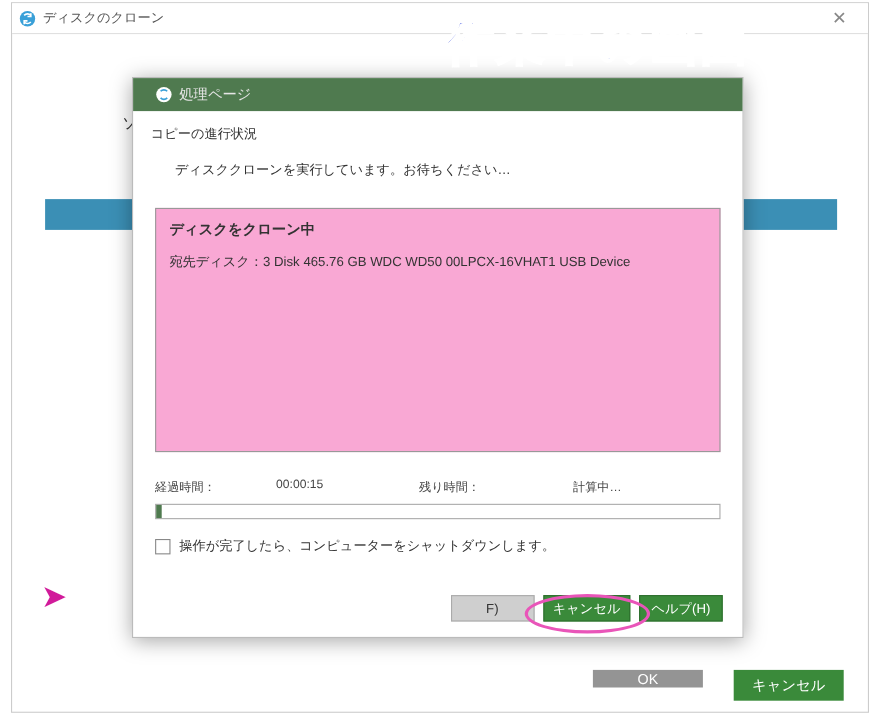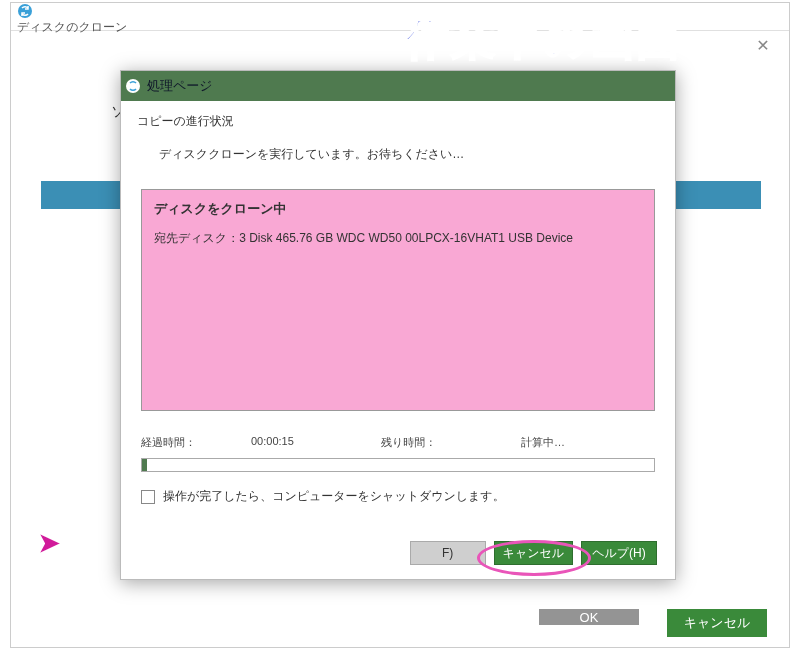--- a/index.html
+++ b/index.html
@@ -18,25 +18,24 @@
     left: 10px;
     top: 2px;
     width: 780px;
     height: 646px;
     border: 1px solid #ccc;
     background: #fff;
   }
   .outer-titlebar {
     height: 28px;
     display: flex;
-    align-items: flex-start;
+    align-items: center;
     padding: 0 6px;
     border-bottom: 1px solid #e0e0e0;
     background: #fff;
-    flex-direction: column;
   }
   .app-icon {
     width: 16px; height: 16px;
     display: inline-flex; align-items: center; justify-content: center;
     margin-right: 6px;
   }
   .app-icon svg { width: 16px; height: 16px; }
   .outer-title { color: #555; font-size: 12px; }
   .outer-close {
     margin-left: auto;
@@ -90,24 +89,24 @@
     top: 70px;
     width: 556px;
     height: 510px;
     background: #fff;
     box-shadow: 0 3px 18px rgba(0,0,0,0.35);
     border: 1px solid #bbb;
   }
   .dialog-titlebar {
     height: 30px;
     background: #4f7a4f;
-    color: #0f172a;
+    color: #e5e5e5;
     display: flex;
     align-items: center;
-    padding: 0 4px;
+    padding: 0 20px;
     font-size: 13px;
   }
   .dialog-titlebar .app-icon { margin-right: 6px; }
   .dialog-body {
     padding: 10px 20px 10px 20px;
   }
   .progress-heading {
     font-size: 12px;
     color: #333;
     margin-top: 2px;

